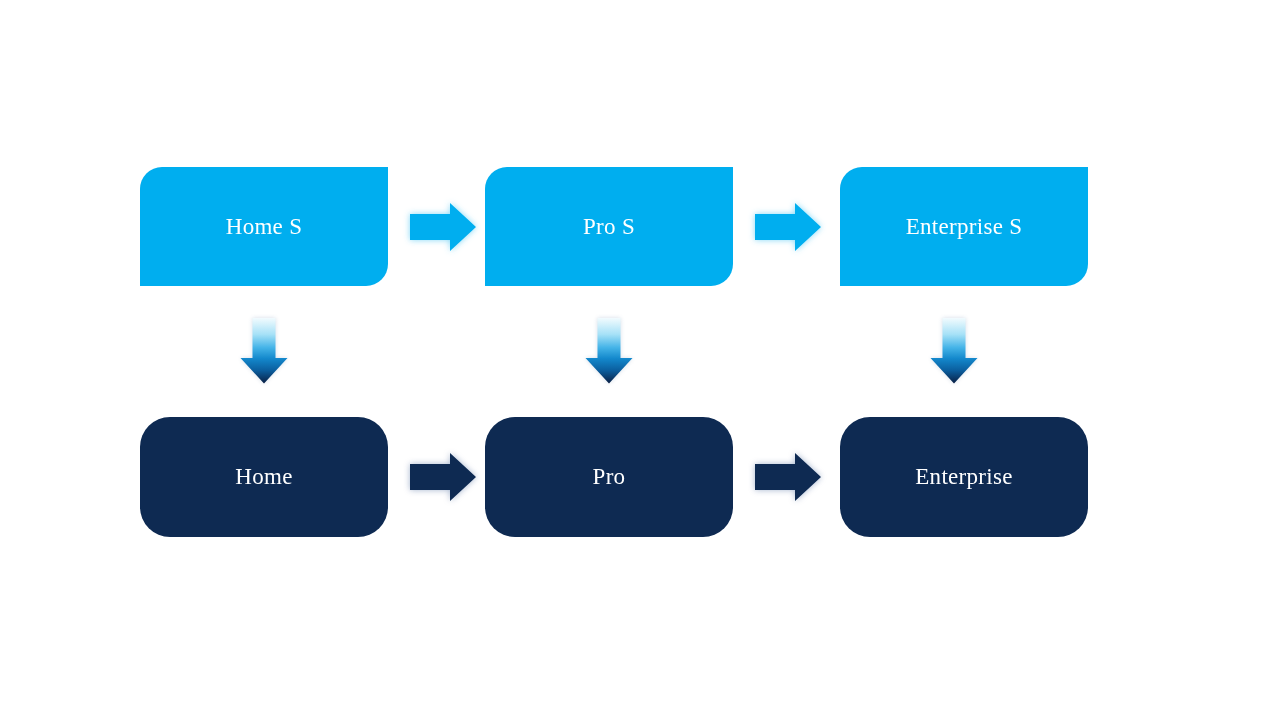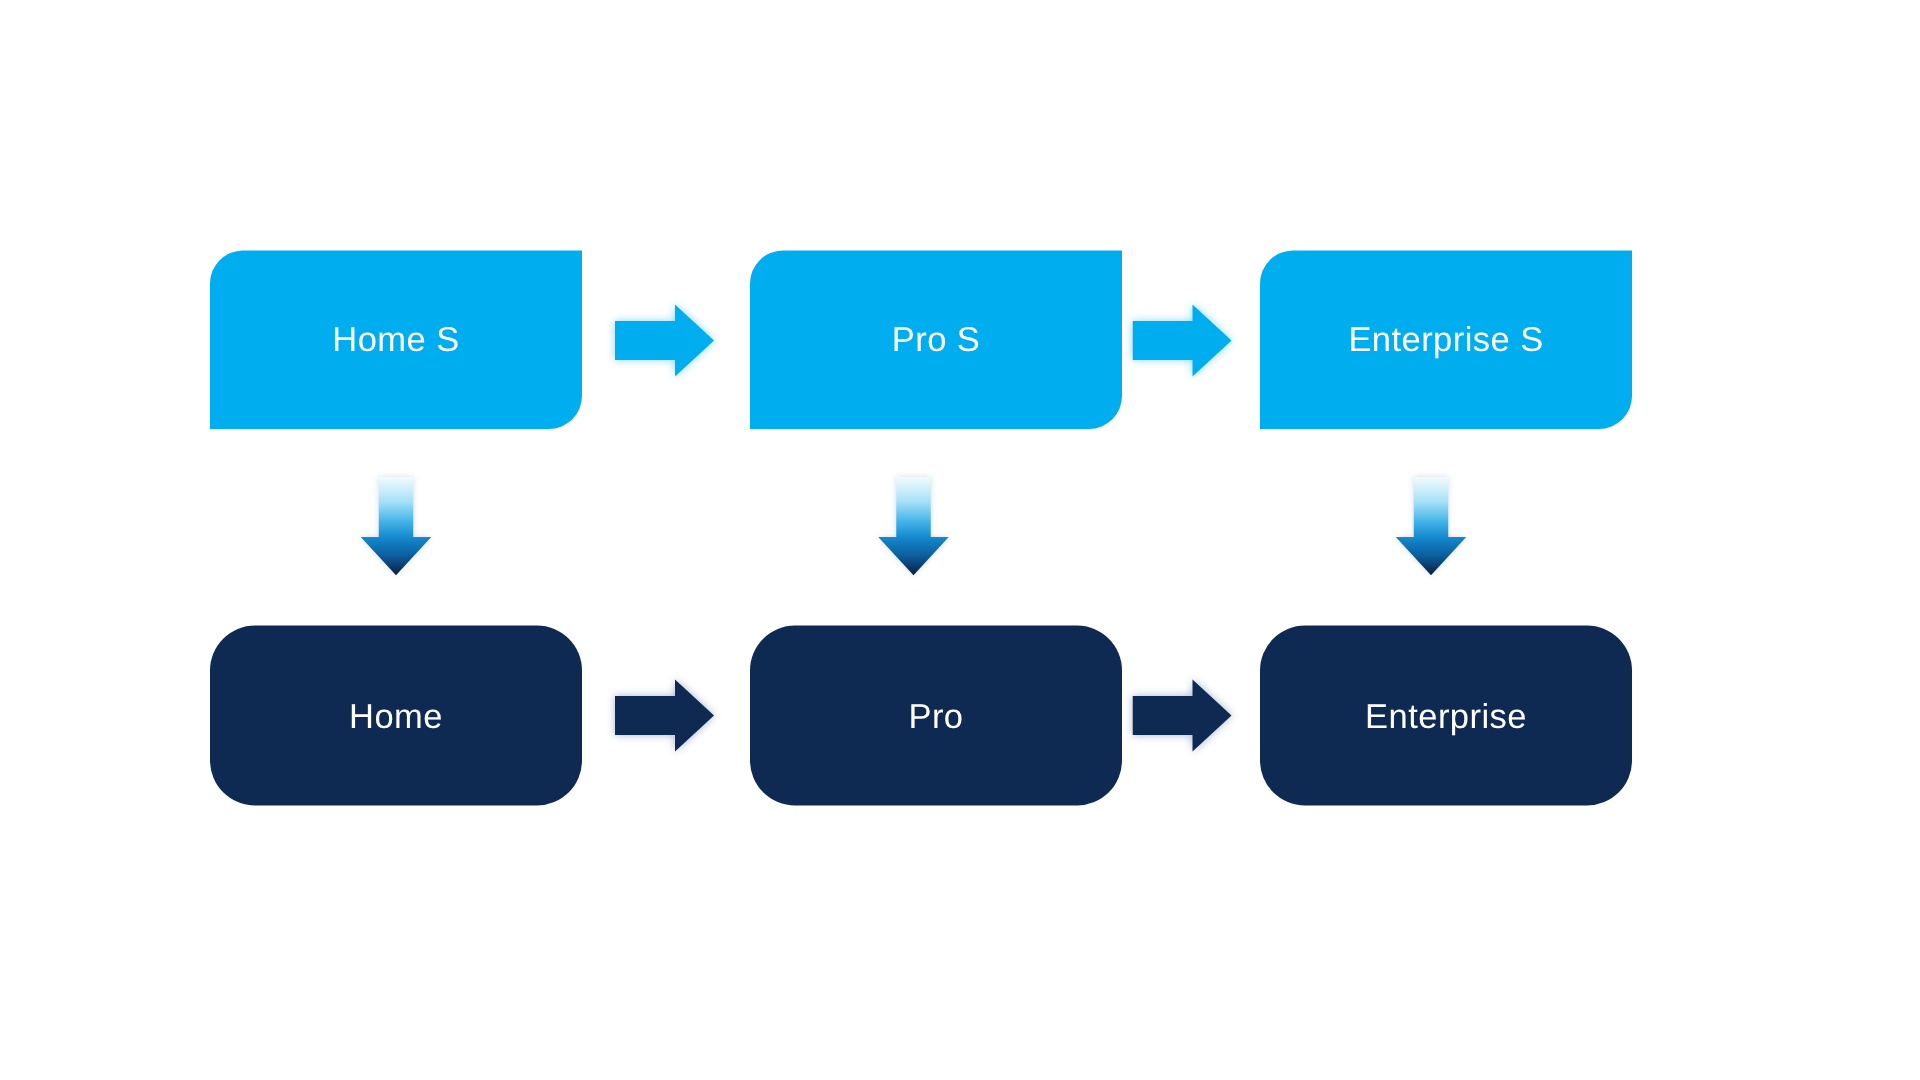--- a/index.html
+++ b/index.html
@@ -6,21 +6,21 @@
     margin: 0;
     padding: 0;
     background: #ffffff;
   }
   .slide {
     position: relative;
     width: 1280px;
     height: 720px;
     background: #ffffff;
     overflow: hidden;
-    font-family: Liberation Sans, sans-serif;
+    font-family: Liberation Serif, serif;
   }
   .box {
     position: absolute;
     width: 248px;
     display: flex;
     align-items: center;
     justify-content: center;
     color: #ffffff;
     font-size: 23px;
     letter-spacing: 0.3px;
@@ -32,21 +32,21 @@
     height: 119px;
     background: #00AEEF;
     border-radius: 22px 0 22px 0;
   }
   .box.bottom {
     top: 417px;
     height: 120px;
     background: #0E2A52;
   }
   .col-0 { left: 140px; }
-  .col-1 { left: 500px; }
+  .col-1 { left: 485px; }
   .col-2 { left: 840px; }
 
   svg.arrow { position: absolute; display: block; }
 
   .arrow-right-light { filter: drop-shadow(0 0 3px rgba(125, 214, 247, 0.95)); }
   .arrow-right-light polygon { fill: #00AEEF; }
 
   .arrow-right-dark { filter: drop-shadow(0 0 3px rgba(150, 168, 198, 0.85)); }
   .arrow-right-dark polygon { fill: #0E2A52; }
 

